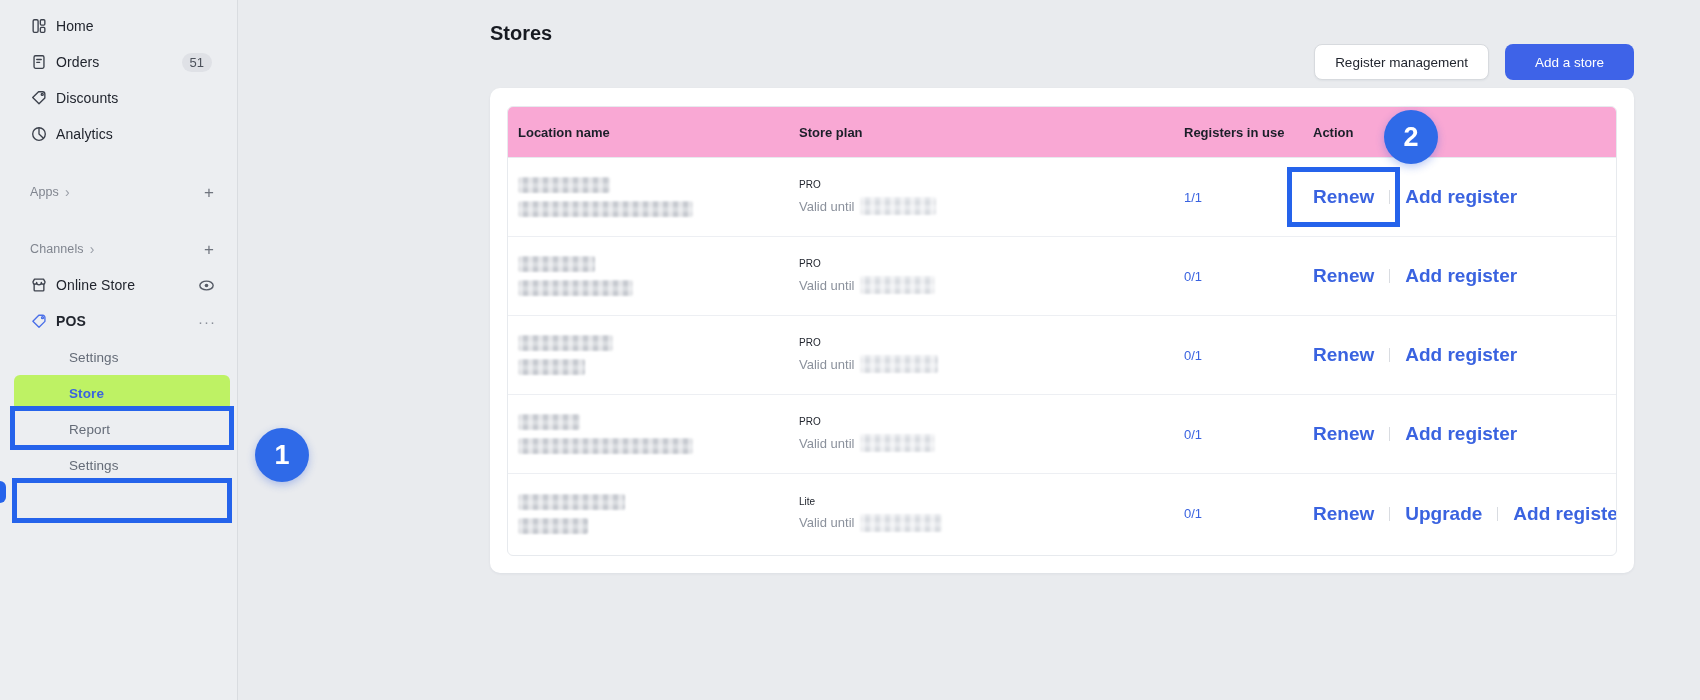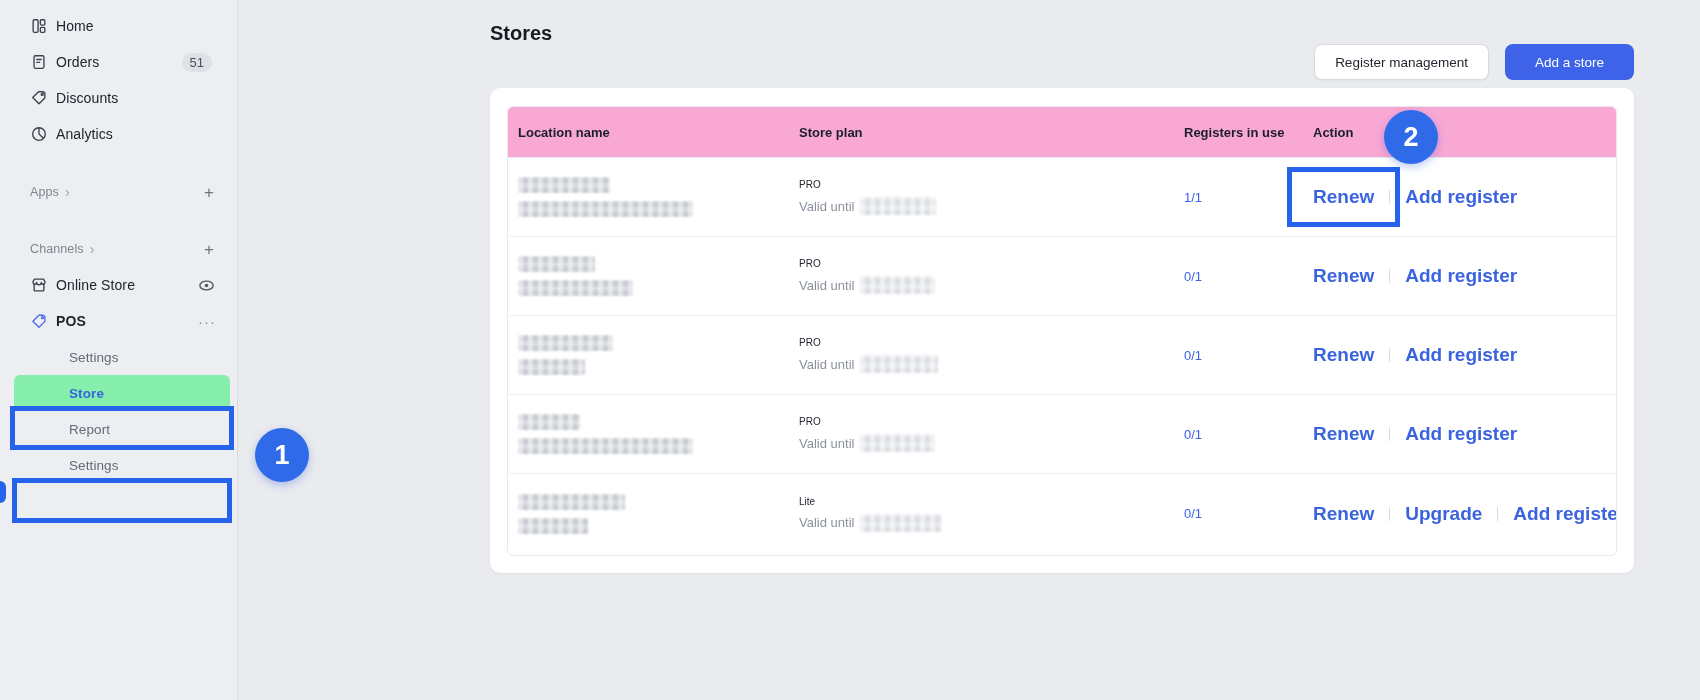--- a/index.html
+++ b/index.html
@@ -24,21 +24,21 @@
     font-size:13px; padding:3px 8px; border-radius:10px; line-height:1;
   }
   .section-row { margin-top:0; }
   .section-row .lbl { font-size:12.5px; color:#80858f; }
   .section-row .chev { font-size:14px; color:#9a9fa8; margin-left:6px; line-height:1; }
   .right-glyph { position:absolute; right:18px; color:#6f747e; font-size:17px; line-height:1; }
   .more-glyph  { position:absolute; right:16px; color:#8a8f99; font-size:15px; letter-spacing:1px; line-height:1; }
   .eye { position:absolute; right:16px; width:19px; height:19px; color:#565b66; }
   .sub-row { padding-left:55px; margin-left:14px; width:216px; }
   .sub-row .lbl { font-size:13.5px; color:#646b77; }
-  .sub-row.active { background:#86efac; }
+  .sub-row.active { background:#bef264; }
   .sub-row.active .lbl { color:#3a63e0; font-weight:700; }
   .gap-apps { height:22px; } .gap-channels { height:21px; }
   .pos-row .lbl { font-weight:700; }
   .pos-row .ic { color:#4a6fe8; }
   svg { display:block; }
 
   
   .ann-box { position:absolute; border:5px solid #2563eb; z-index:6; pointer-events:none; }
   .pos-box   { left:10px;  top:406px; width:224px; height:44px; }
   .store-box { left:12px;  top:478px; width:220px; height:45px; }

